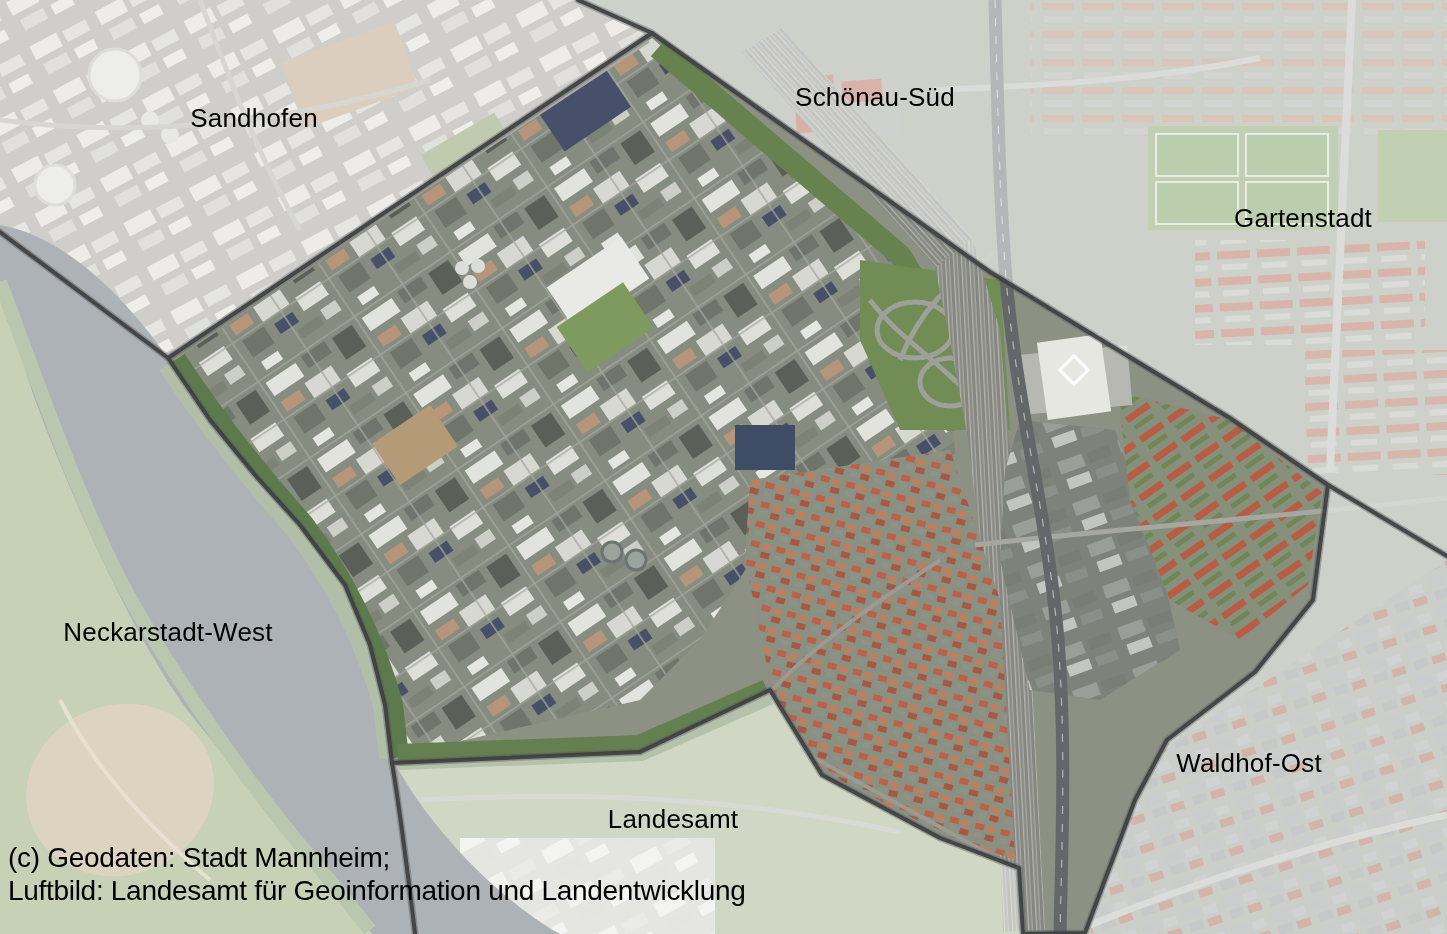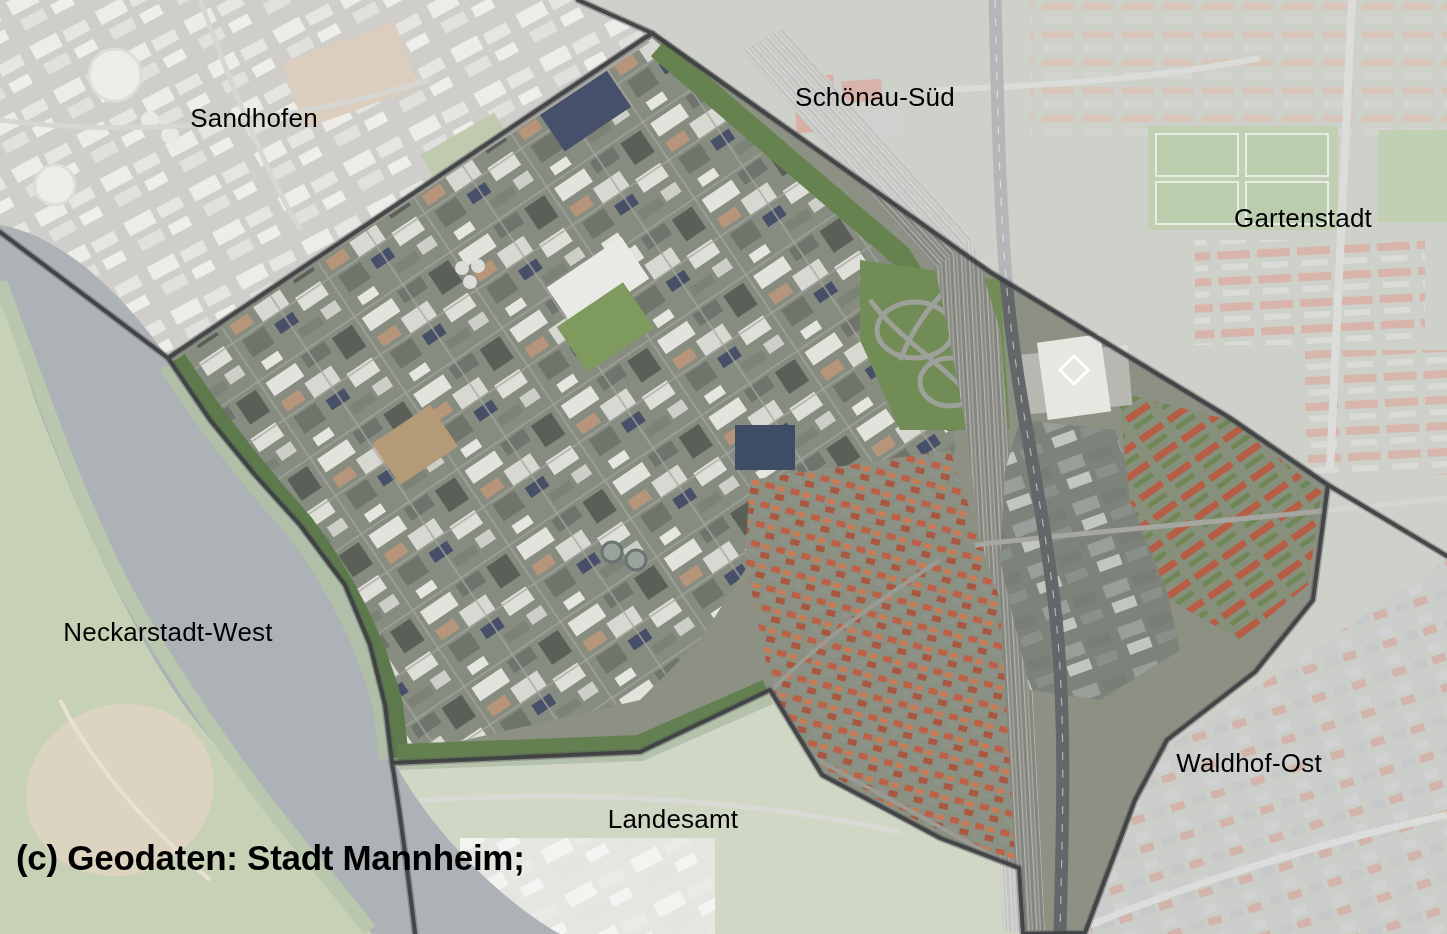--- a/index.html
+++ b/index.html
@@ -1,22 +1,22 @@
 <!DOCTYPE html>
 <html><head>
 <meta charset="utf-8">
 <style>
   html,body{margin:0;padding:0;background:#fff;}
   .stage{position:relative;width:1447px;height:934px;overflow:hidden;
          font-family:"Liberation Sans",sans-serif;background:#c7cabf;}
   .stage svg{position:absolute;left:0;top:0;display:block;}
   .map-label{position:absolute;transform:translate(-50%,-50%);
              font-size:26px;color:#000;white-space:nowrap;letter-spacing:.2px;}
-  .attribution{position:absolute;left:16px;color:#000;font-size:35px;
-               line-height:30px;white-space:nowrap;letter-spacing:-0.3px;font-weight:bold;}
+  .attribution{position:absolute;left:8px;color:#000;font-size:28px;
+               line-height:30px;white-space:nowrap;letter-spacing:-0.3px;}
   #attr1{top:843px;} #attr2{top:876px;}
 </style>
 </head>
 <body>
 
 <div class="stage">
 
 <svg width="1447" height="934" viewBox="0 0 1447 934">
   <defs>
     <pattern id="pIndGrid" width="58" height="46" patternUnits="userSpaceOnUse" patternTransform="rotate(-34)">
@@ -213,14 +213,15 @@
 </svg>
 
 <div class="map-label" style="left:254px;top:118px">Sandhofen</div>
 <div class="map-label" style="left:875px;top:97px">Schönau-Süd</div>
 <div class="map-label" style="left:1303px;top:218px">Gartenstadt</div>
 <div class="map-label" style="left:168px;top:632px">Neckarstadt-West</div>
 <div class="map-label" style="left:673px;top:819px">Landesamt</div>
 <div class="map-label" style="left:1249px;top:763px">Waldhof-Ost</div>
 
 <div class="attribution" id="attr1">(c) Geodaten: Stadt Mannheim;</div>
+<div class="attribution" id="attr2">Luftbild: Landesamt für Geoinformation und Landentwicklung</div>
 
 </div>
 
 </body></html>

